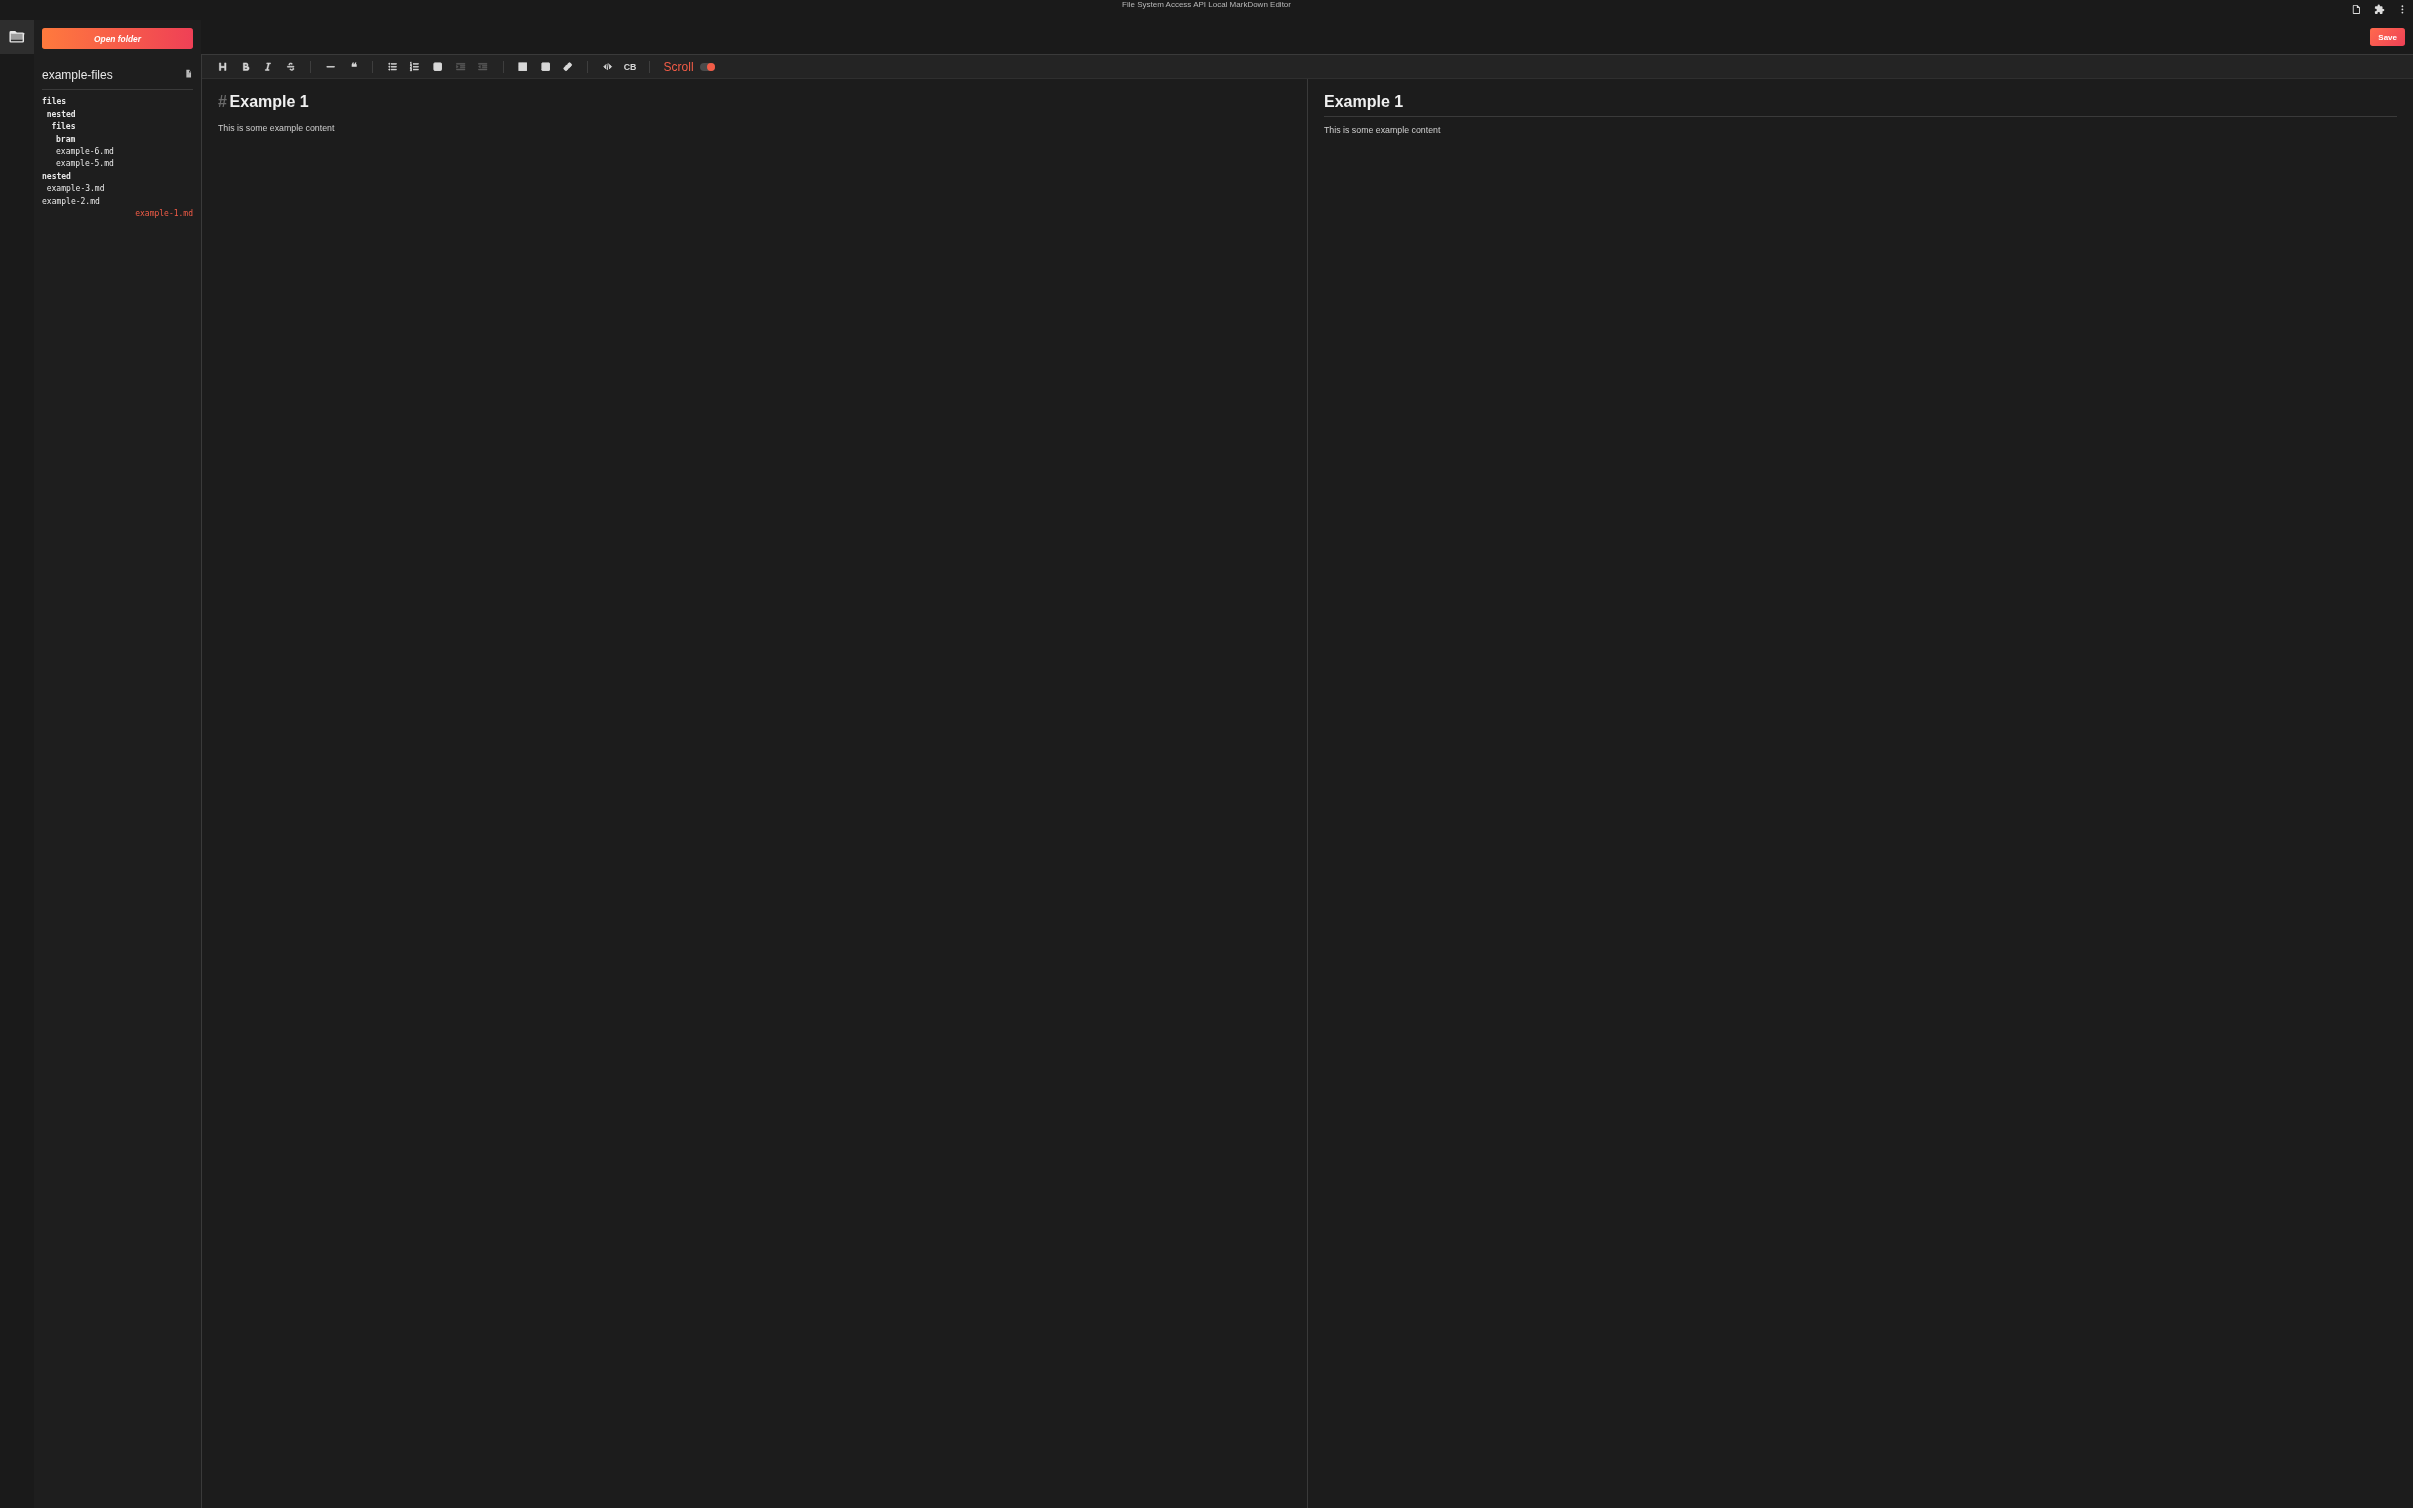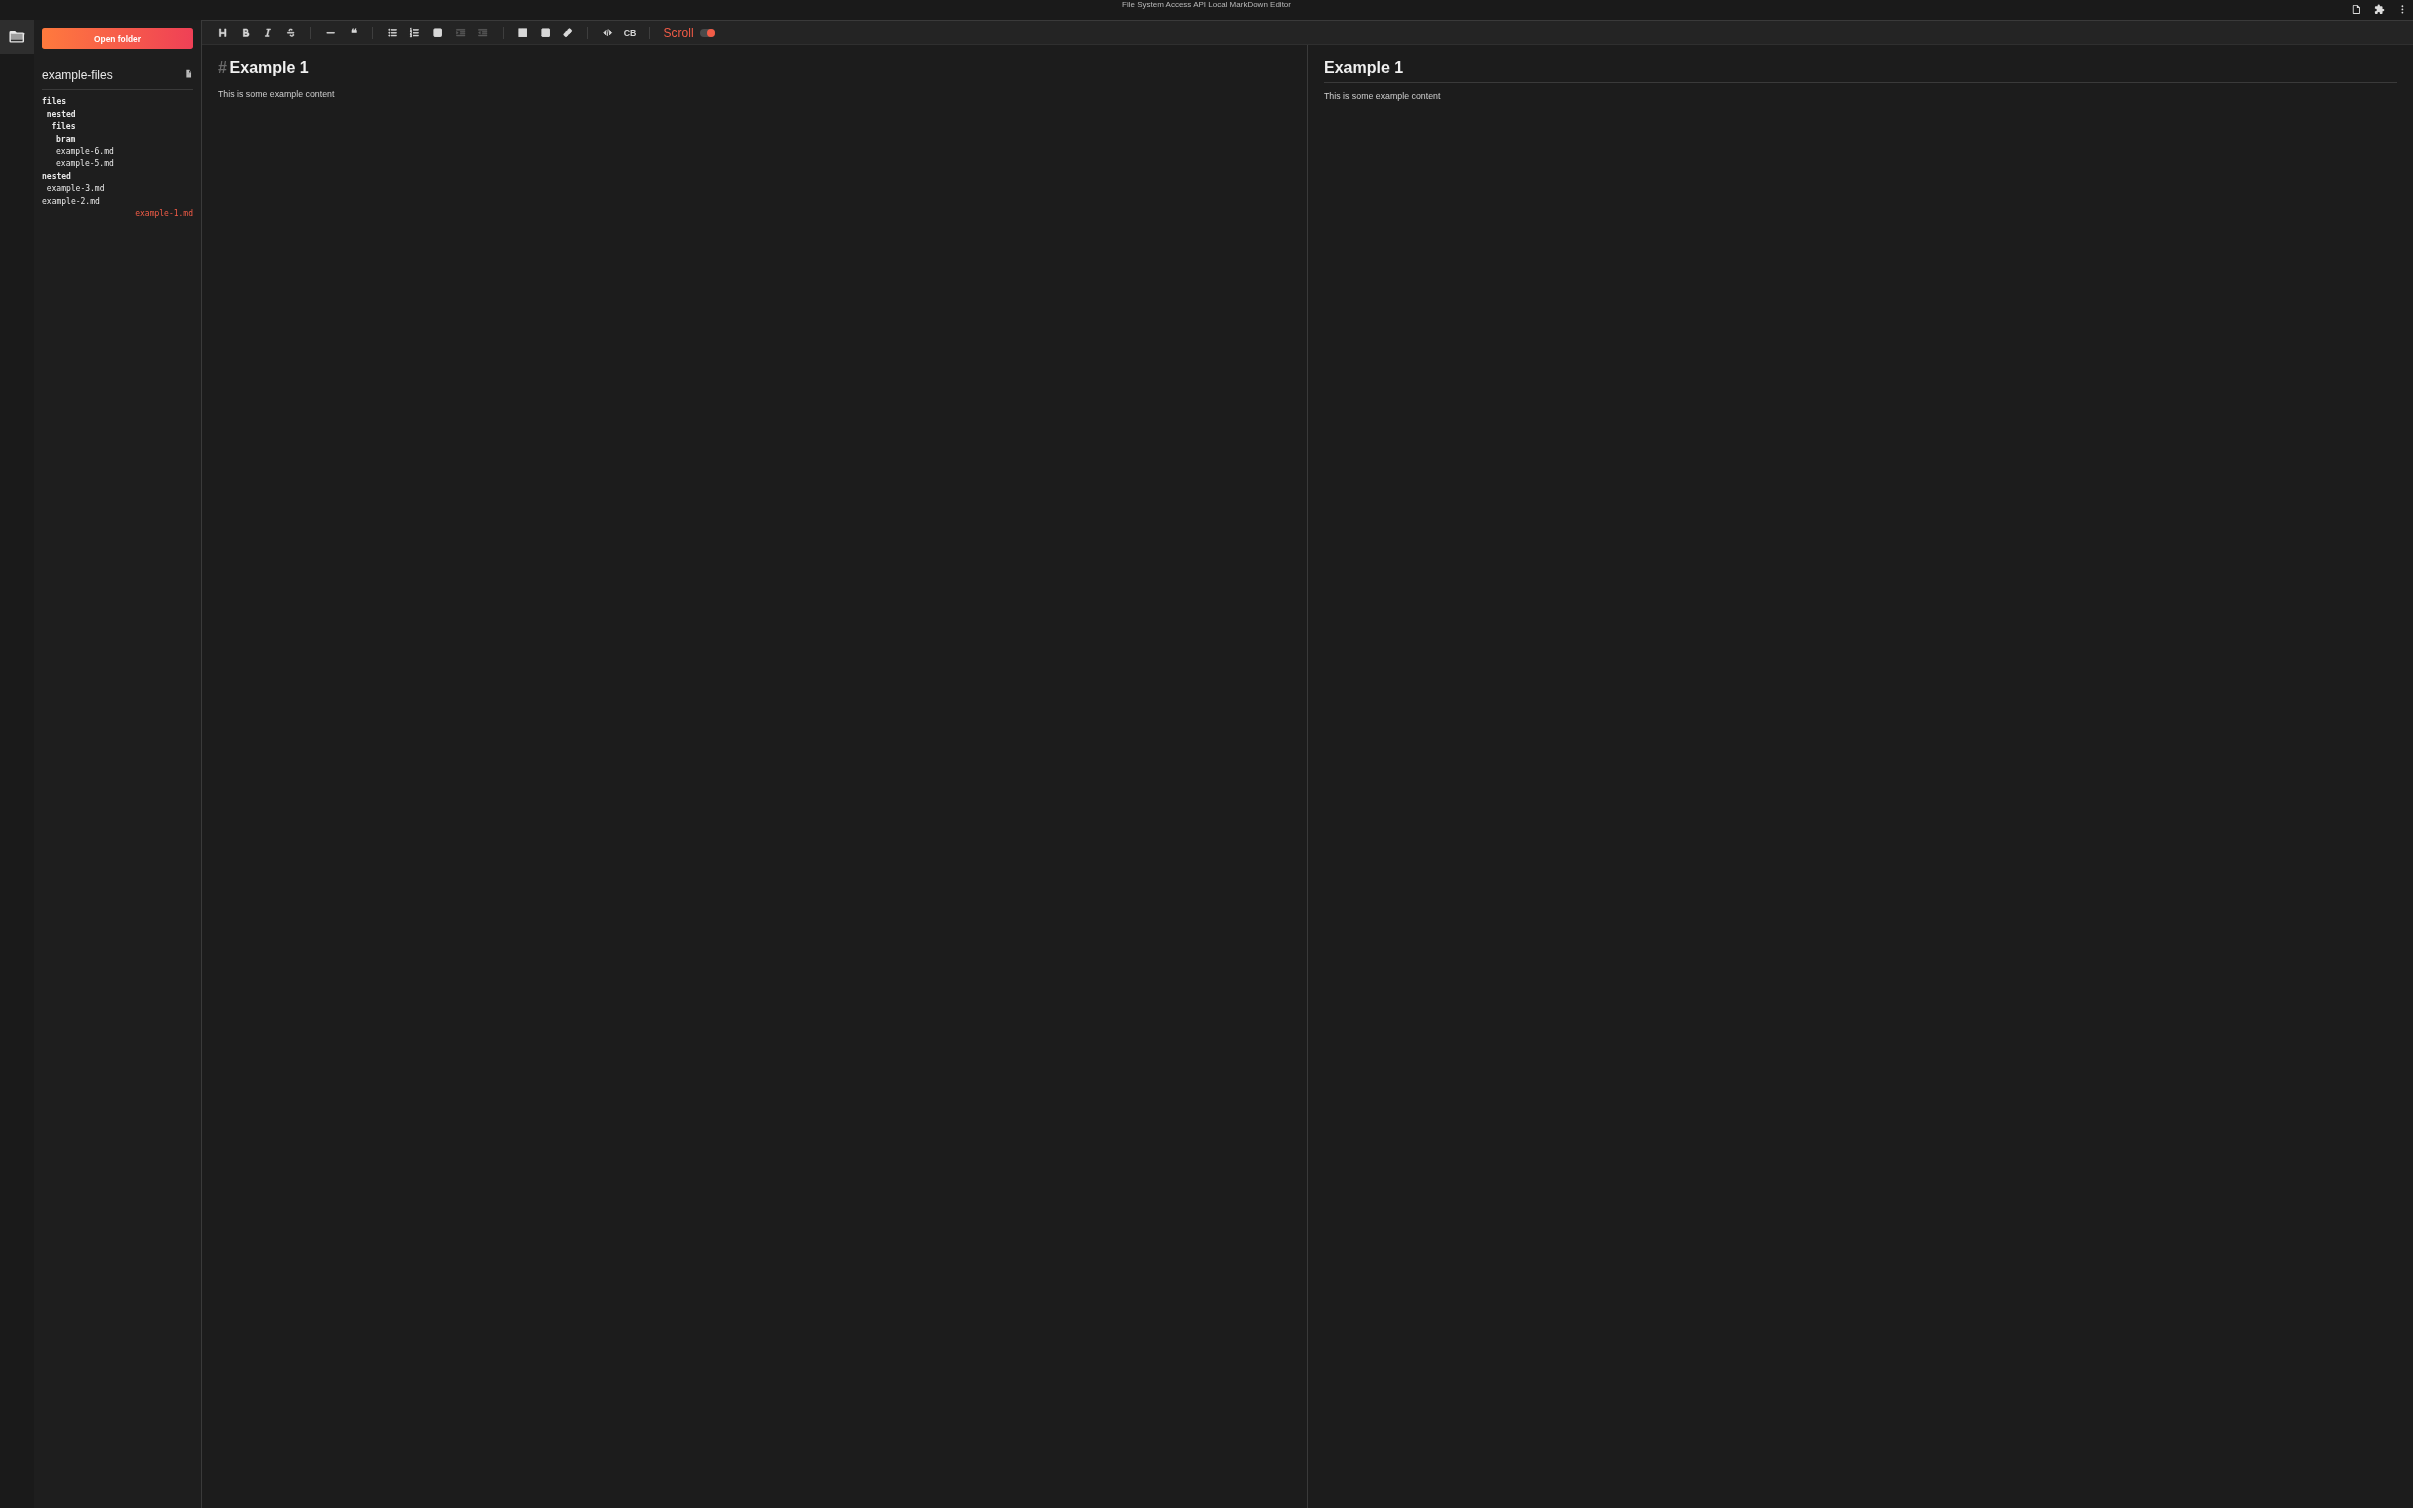--- a/index.html
+++ b/index.html
@@ -96,20 +96,21 @@
     border-radius: 2.7px;
     background: linear-gradient(90deg, var(--accent-start), var(--accent-end));
     color: white;
     font-weight: 600;
     font-size: 8.4px;
     border: none;
     cursor: pointer;
     display: flex;
     align-items: center;
     justify-content: center;
+    font-style: italic;
   }
   .folder-header {
     display: flex;
     align-items: center;
     justify-content: space-between;
     padding: 0 8px;
     margin-top: 19px;
     padding-bottom: 6.7px;
     border-bottom: 0.7px solid var(--border);
     margin-left: 8px;
@@ -311,20 +312,23 @@
           <div class="file" style="padding-left: 14px;">example-6.md</div>
           <div class="file" style="padding-left: 14px;">example-5.md</div>
           <div class="dir" style="padding-left: 0px;">nested</div>
           <div class="file" style="padding-left: 4.7px;">example-3.md</div>
           <div class="file" style="padding-left: 0px;">example-2.md</div>
           <div class="file active" style="padding-left: 0px; text-align: right;">example-1.md</div>
         </div>
     </div>
 
     <div class="main">
+      <div class="save-row">
+        <button class="save-btn">Save</button>
+      </div>
 
       <div class="editor-shell">
         <div class="toolbar">
           <div class="tool">
               <svg viewBox="0 0 24 24">
                 <path d="M5 4h3v7h8V4h3v16h-3v-6H8v6H5z"></path>
               </svg>
             </div>
           <div class="tool">
               <svg viewBox="0 0 24 24">

